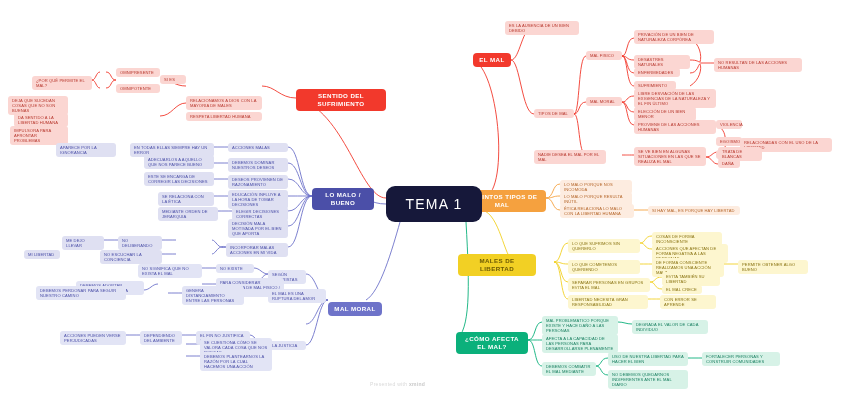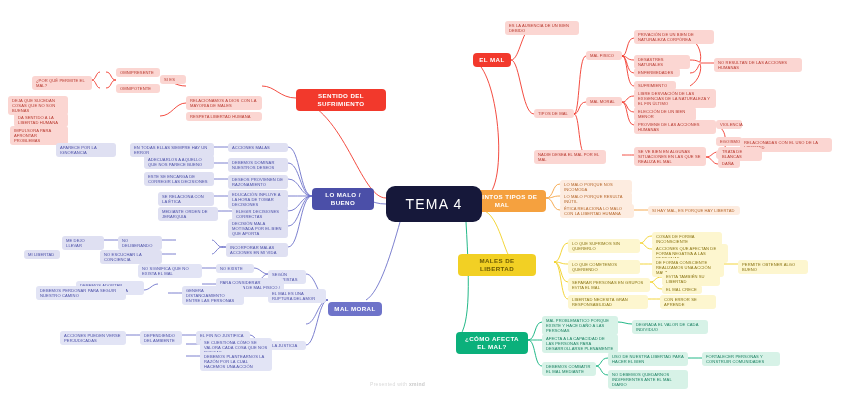--- a/index.html
+++ b/index.html
@@ -153,21 +153,21 @@
         <path d="M528,340 C536,340 534,340 542,340"></path>
         <path d="M528,340 C536,340 534,366 542,366"></path>
         <path d="M618,322 C624,322 626,324 632,324"></path>
         <path d="M596,366 C602,366 600,358 608,358"></path>
         <path d="M596,366 C602,366 600,375 608,375"></path>
         <path d="M688,358 C694,358 696,358 702,358"></path>
       </g>
     </g>
   </svg>
 
-  <div id="root">TEMA 4</div>
+  <div id="root">TEMA 1</div>
 
   <div class="node lvl2 r2" style="left:296px;top:89px;width:90px;text-align:center;">SENTIDO DEL SUFRIMIENTO</div>
 
   <div class="node lvl3 r3" style="left:186px;top:96px;width:76px;">RELACIONAMOS A DIOS CON LA MAYORÍA DE MALES</div>
   <div class="node lvl3 r3" style="left:186px;top:112px;width:76px;">RESPETA LIBERTAD HUMANA</div>
 
   <div class="node lvl4 r4" style="left:160px;top:75px;width:26px;">SI ES</div>
   <div class="node lvl4 r4" style="left:116px;top:68px;width:44px;">OMNIPRESENTE</div>
   <div class="node lvl4 r4" style="left:116px;top:84px;width:44px;">OMNIPOTENTE</div>
   <div class="node lvl4 r4" style="left:32px;top:76px;width:60px;">¿POR QUÉ PERMITE EL MAL?</div>

